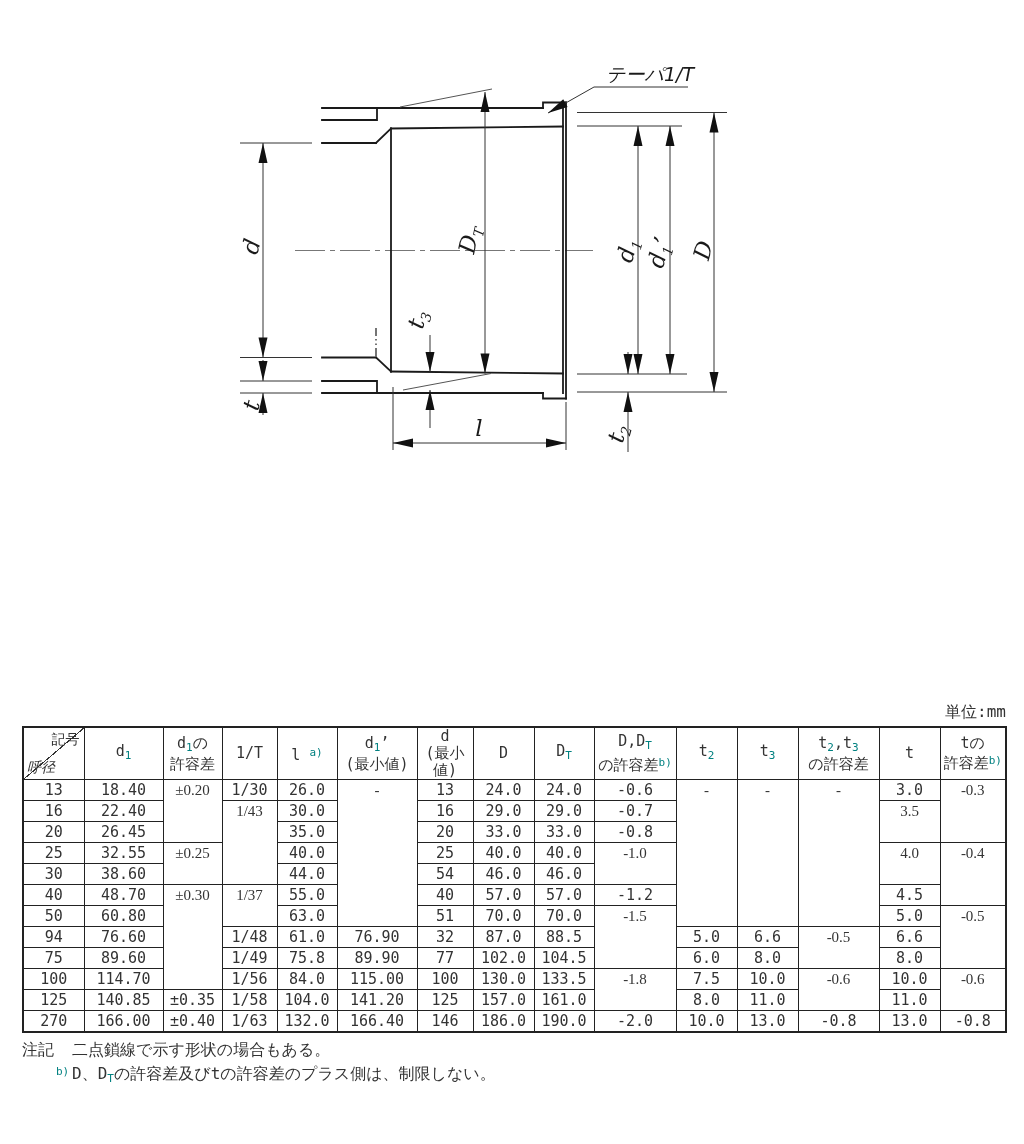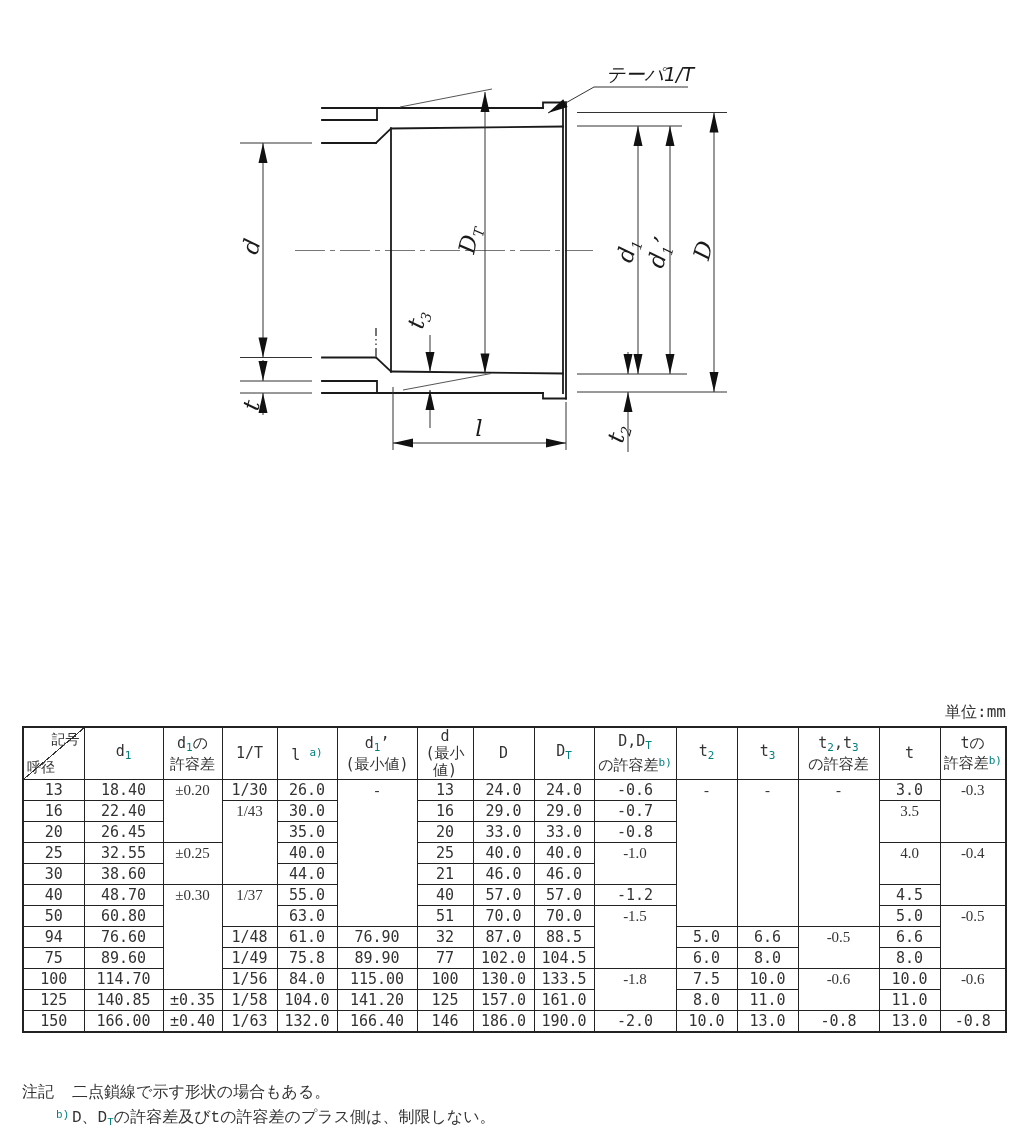--- a/index.html
+++ b/index.html
@@ -31,23 +31,23 @@
     font-weight:normal;overflow:hidden;}
   #dim-table th{height:47px;font-size:15px;line-height:17px;}
   #dim-table td{height:20px;font-size:15px;line-height:20px;vertical-align:middle;}
   #dim-table td.m{vertical-align:top;font-family:Liberation Serif, serif;}
   .ss{color:#008080;font-size:11px;font-weight:normal;}
   sub.ss{vertical-align:-3px;}
   sup.ss{vertical-align:4px;}
   th.diag{position:relative;
     background:linear-gradient(to bottom right,#fff 49.2%,#333 49.2%,#333 50.6%,#fff 50.6%);margin-top:30px;}
   .diag-top{position:absolute;top:3px;right:4px;font-size:14px;}
-  .diag-bottom{position:absolute;bottom:3px;left:3px;font-size:14px;}
+  .diag-bottom{position:absolute;bottom:3px;left:3px;font-size:14px;font-style:italic;}
   
-  #notes{position:absolute;left:22px;top:1083px;font-size:16px;color:#333;font-family:Liberation Mono, monospace;}
+  #notes{position:absolute;left:22px;top:1039px;font-size:16px;color:#333;}
   .note{line-height:21.5px;white-space:nowrap;}
   .nlab{display:inline-block;width:34px;}
   .nsup{display:inline-block;width:16px;vertical-align:4px;}
 </style>
 </head>
 <body>
 
 <svg id="drawing" width="1024" height="700" viewBox="0 0 1024 700">
 
   <g>
@@ -278,21 +278,21 @@
         <td>40.0</td>
         <td>40.0</td>
         <td rowspan="2" class="m">-1.0</td>
         <td rowspan="2" class="m">4.0</td>
         <td rowspan="3" class="m">-0.4</td>
       </tr>
       <tr>
         <td>30</td>
         <td>38.60</td>
         <td>44.0</td>
-        <td>21</td>
+        <td>54</td>
         <td>46.0</td>
         <td>46.0</td>
       </tr>
       <tr>
         <td>40</td>
         <td>48.70</td>
         <td rowspan="5" class="m">±0.30</td>
         <td rowspan="2" class="m">1/37</td>
         <td>55.0</td>
         <td>40</td>
@@ -363,21 +363,21 @@
         <td>104.0</td>
         <td>141.20</td>
         <td>125</td>
         <td>157.0</td>
         <td>161.0</td>
         <td>8.0</td>
         <td>11.0</td>
         <td>11.0</td>
       </tr>
       <tr>
-        <td>150</td>
+        <td>270</td>
         <td>166.00</td>
         <td>±0.40</td>
         <td>1/63</td>
         <td>132.0</td>
         <td>166.40</td>
         <td>146</td>
         <td>186.0</td>
         <td>190.0</td>
         <td>-2.0</td>
         <td>10.0</td>

